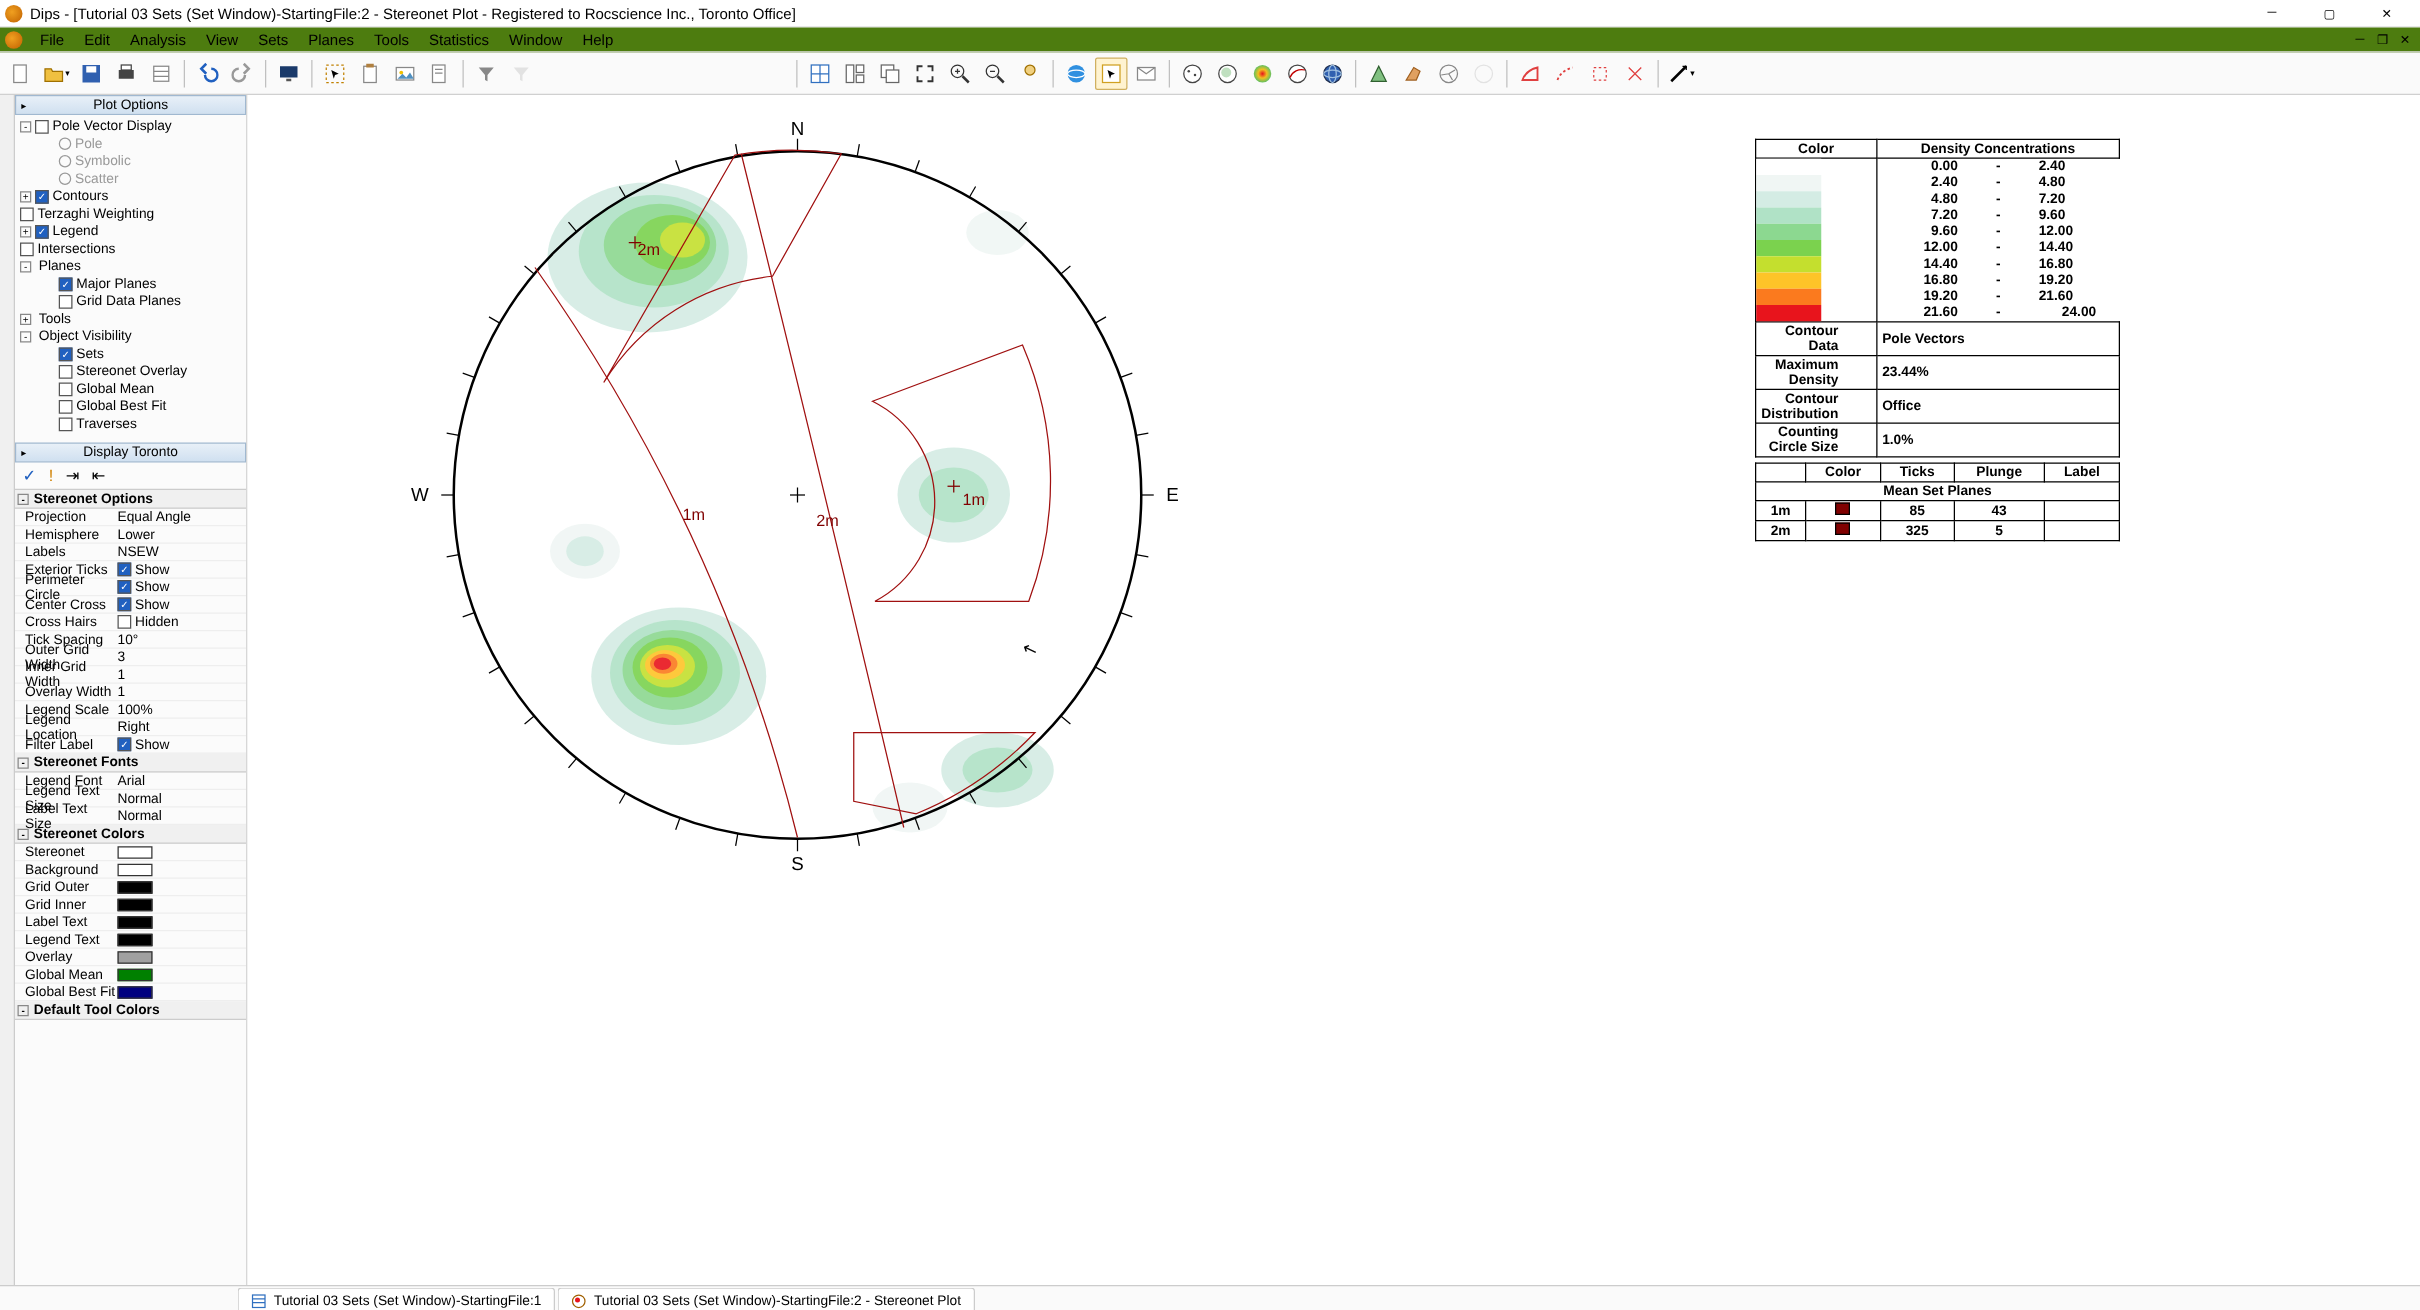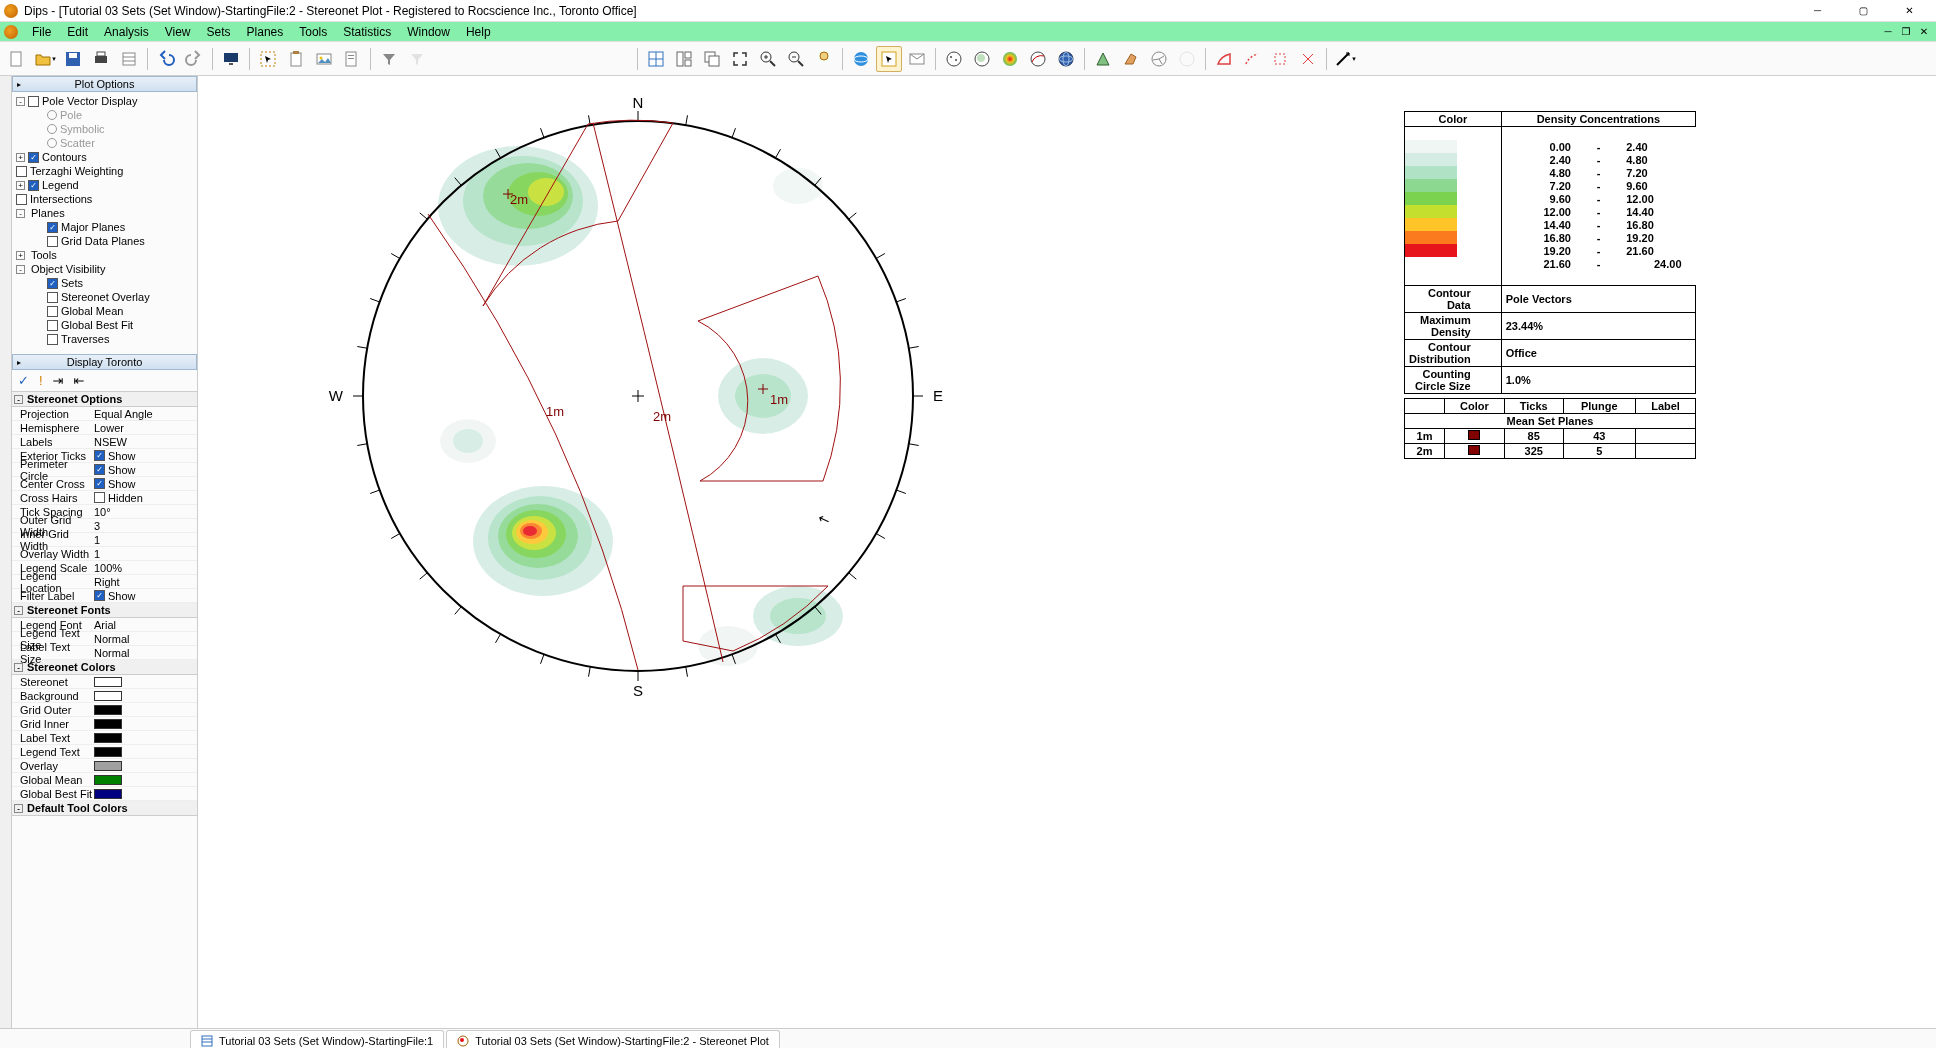--- a/index.html
+++ b/index.html
@@ -6,21 +6,21 @@
 body { background: #fff; font-size: 11px; color: #000; overflow: hidden; width: 1936px; height: 1048px; }
 
 
 .titlebar { height: 22px; background: #fff; border-bottom: 1px solid #e0e0e0; display: flex; align-items: center; padding: 0 4px; }
 .titlebar .app-icon { width: 14px; height: 14px; background: radial-gradient(circle at 40% 40%, #f0a020, #c06000); border-radius: 50%; margin-right: 6px; }
 .titlebar .title-text { flex: 1; font-size: 12px; }
 .titlebar .win-btns { display: flex; gap: 1px; }
 .titlebar .win-btn { width: 45px; height: 20px; display: flex; align-items: center; justify-content: center; font-size: 10px; }
 
 
-.menubar { height: 20px; display: flex; align-items: center; padding-left: 4px; background: #86efac; border-bottom: 1px solid #e0e0e0; position:relative;}
+.menubar { height: 20px; display: flex; align-items: center; padding-left: 4px; background: #4d7c0f; border-bottom: 1px solid #e0e0e0; position:relative;}
 .menubar .app-icon { width: 14px; height: 14px; background: radial-gradient(circle at 40% 40%, #f0a020, #c06000); border-radius: 50%; margin-right: 6px; }
 .menubar .menu-item { padding: 2px 8px; font-size: 12px; }
 .menubar .mdi-btns { position:absolute; right:4px; display:flex; gap:2px;}
 .menubar .mdi-btns span{width:16px;height:14px;display:flex;align-items:center;justify-content:center;font-size:10px;}
 
 
 .toolbar { height: 34px; background: #fafafa; border-bottom: 1px solid #d0d0d0; display: flex; align-items: center; padding: 0 4px; gap: 2px; }
 .toolbar .tb-btn { width: 26px; height: 26px; display: flex; align-items: center; justify-content: center; border: 1px solid transparent; border-radius: 2px; font-size:14px;}
 .toolbar .sep { width: 1px; height: 22px; background: #c0c0c0; margin: 0 3px; }
 .toolbar svg { width: 18px; height: 18px; }
@@ -770,21 +770,21 @@
                   <div style="background: rgb(212, 236, 228);"></div>
                   <div style="background: rgb(176, 226, 198);"></div>
                   <div style="background: rgb(140, 216, 144);"></div>
                   <div style="background: rgb(123, 210, 78);"></div>
                   <div style="background: rgb(196, 223, 46);"></div>
                   <div style="background: rgb(254, 196, 40);"></div>
                   <div style="background: rgb(251, 122, 30);"></div>
                   <div style="background: rgb(232, 20, 28);"></div>
                 </div>
               </td>
-          <td colspan="3" id="ranges-cell" style="padding:14px;border:none">
+          <td colspan="3" id="ranges-cell" style="padding:0;border:none">
                 <div class="dens-row">
                   <span style="text-align:right">0.00</span>
                   <span>-</span>
                   <span style="text-align:left">2.40</span>
                 </div>
                 <div class="dens-row">
                   <span style="text-align:right">2.40</span>
                   <span>-</span>
                   <span style="text-align:left">4.80</span>
                 </div>
@@ -819,21 +819,21 @@
                   <span style="text-align:left">19.20</span>
                 </div>
                 <div class="dens-row">
                   <span style="text-align:right">19.20</span>
                   <span>-</span>
                   <span style="text-align:left">21.60</span>
                 </div>
                 <div class="dens-row">
                   <span style="text-align:right">21.60</span>
                   <span>-</span>
-                  <span style="text-align:right">24.00</span>
+                  <span style="text-align:center">24.00</span>
                 </div>
               </td>
         </tr>
         <tr>
               <td colspan="1" class="r-al" style="border-right:1px solid #000">Contour Data</td>
               <td colspan="3" class="l-al">Pole Vectors</td>
             </tr>
         <tr>
               <td class="r-al">Maximum Density</td>
               <td colspan="3" class="l-al">23.44%</td>

